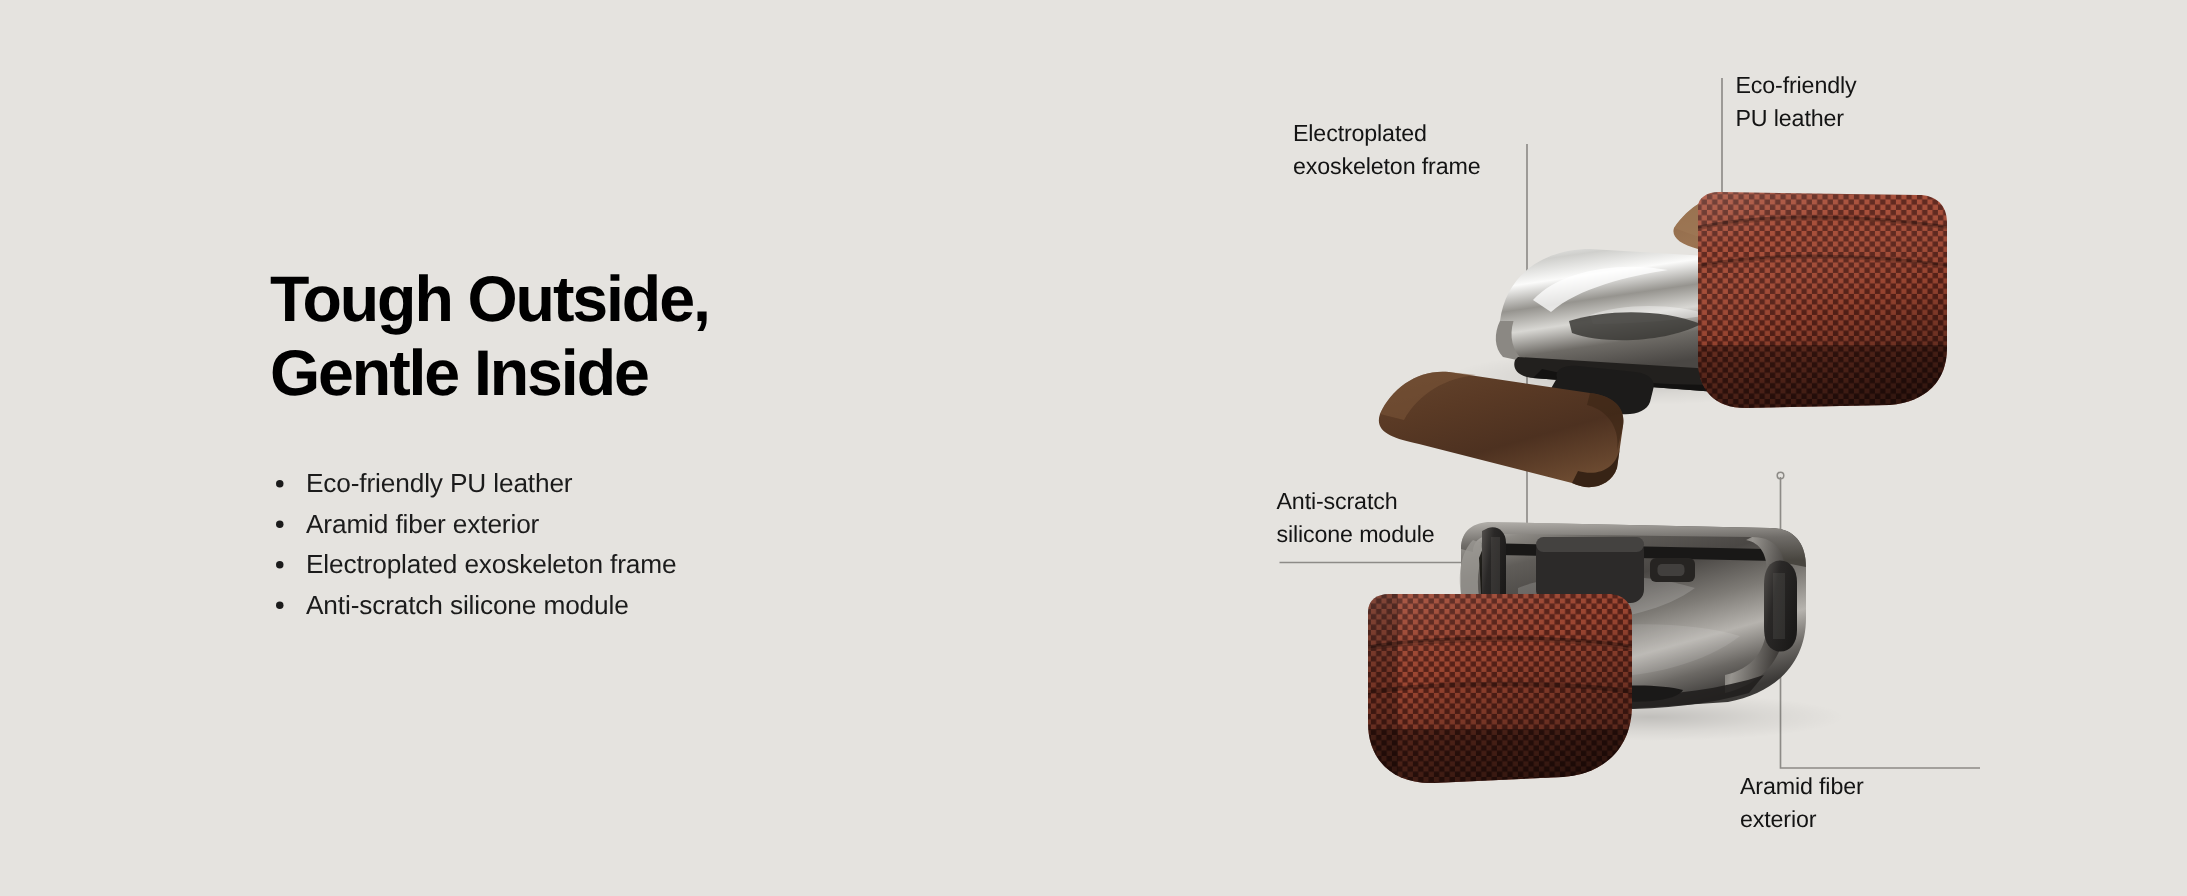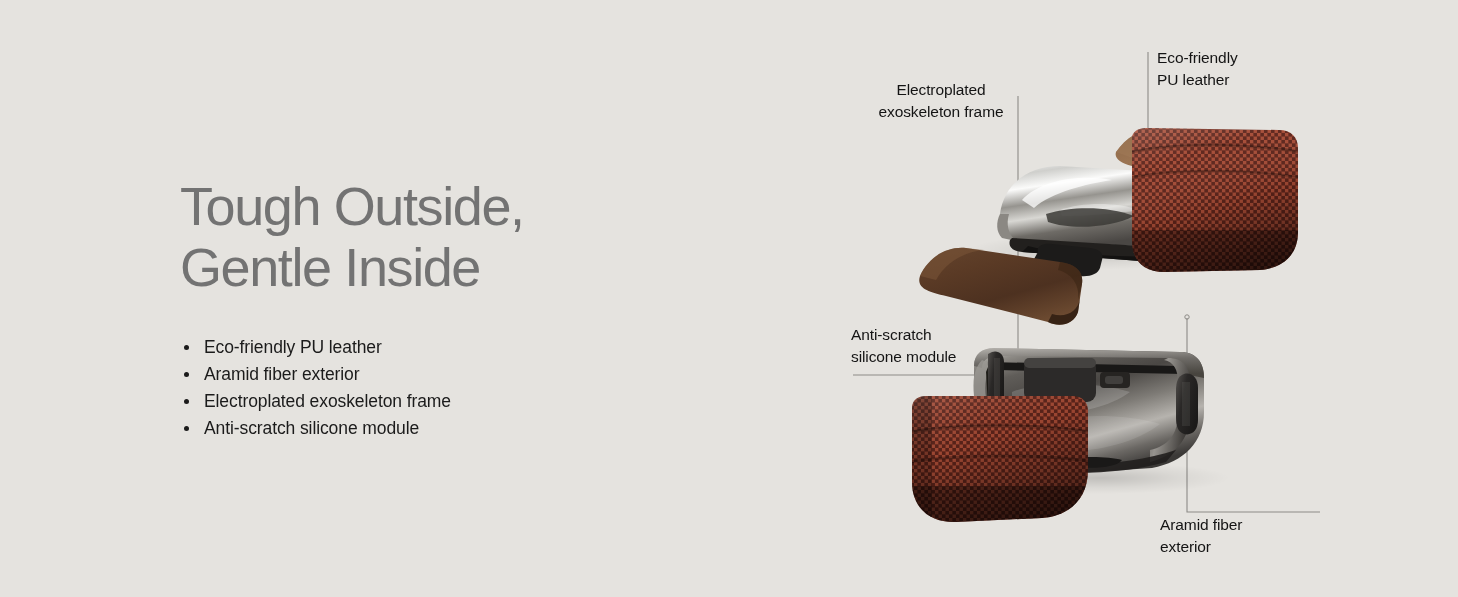--- a/index.html
+++ b/index.html
@@ -25,25 +25,25 @@
 
   
   .copy {
     position: absolute;
     left: 180px;
     top: 176px;
     width: 560px;
   }
   .headline {
     margin: 0;
-    font-size: 54px;
+    font-size: 43px;
     line-height: 1.13;
-    font-weight: 400;
+    font-weight: 700;
     letter-spacing: -1.4px;
-    color: #737373;
+    color: #000000;
     white-space: pre-line;
   }
   .feature-list {
     list-style: none;
     margin: 36px 0 0 0;
     padding: 0;
   }
   .feature-list li {
     position: relative;
     padding-left: 24px;
@@ -75,21 +75,21 @@
 
   
   .callout {
     position: absolute;
     font-size: 15.5px;
     line-height: 22px;
     color: #141414;
     letter-spacing: -0.1px;
     white-space: pre-line;
   }
-  #callout-electroplated { left: 862px; top: 79px; text-align: center; width: 158px; }
+  #callout-electroplated { left: 862px; top: 79px; text-align: left; width: 158px; }
   #callout-pu            { left: 1157px; top: 47px; text-align: left;  width: 160px; }
   #callout-silicone      { left: 851px; top: 324px; text-align: left;  width: 150px; }
   #callout-aramid        { left: 1160px; top: 514px; width: 160px; }
 </style>
 </head>
 <body>
 
 <div class="stage">
 
   <div class="copy">

